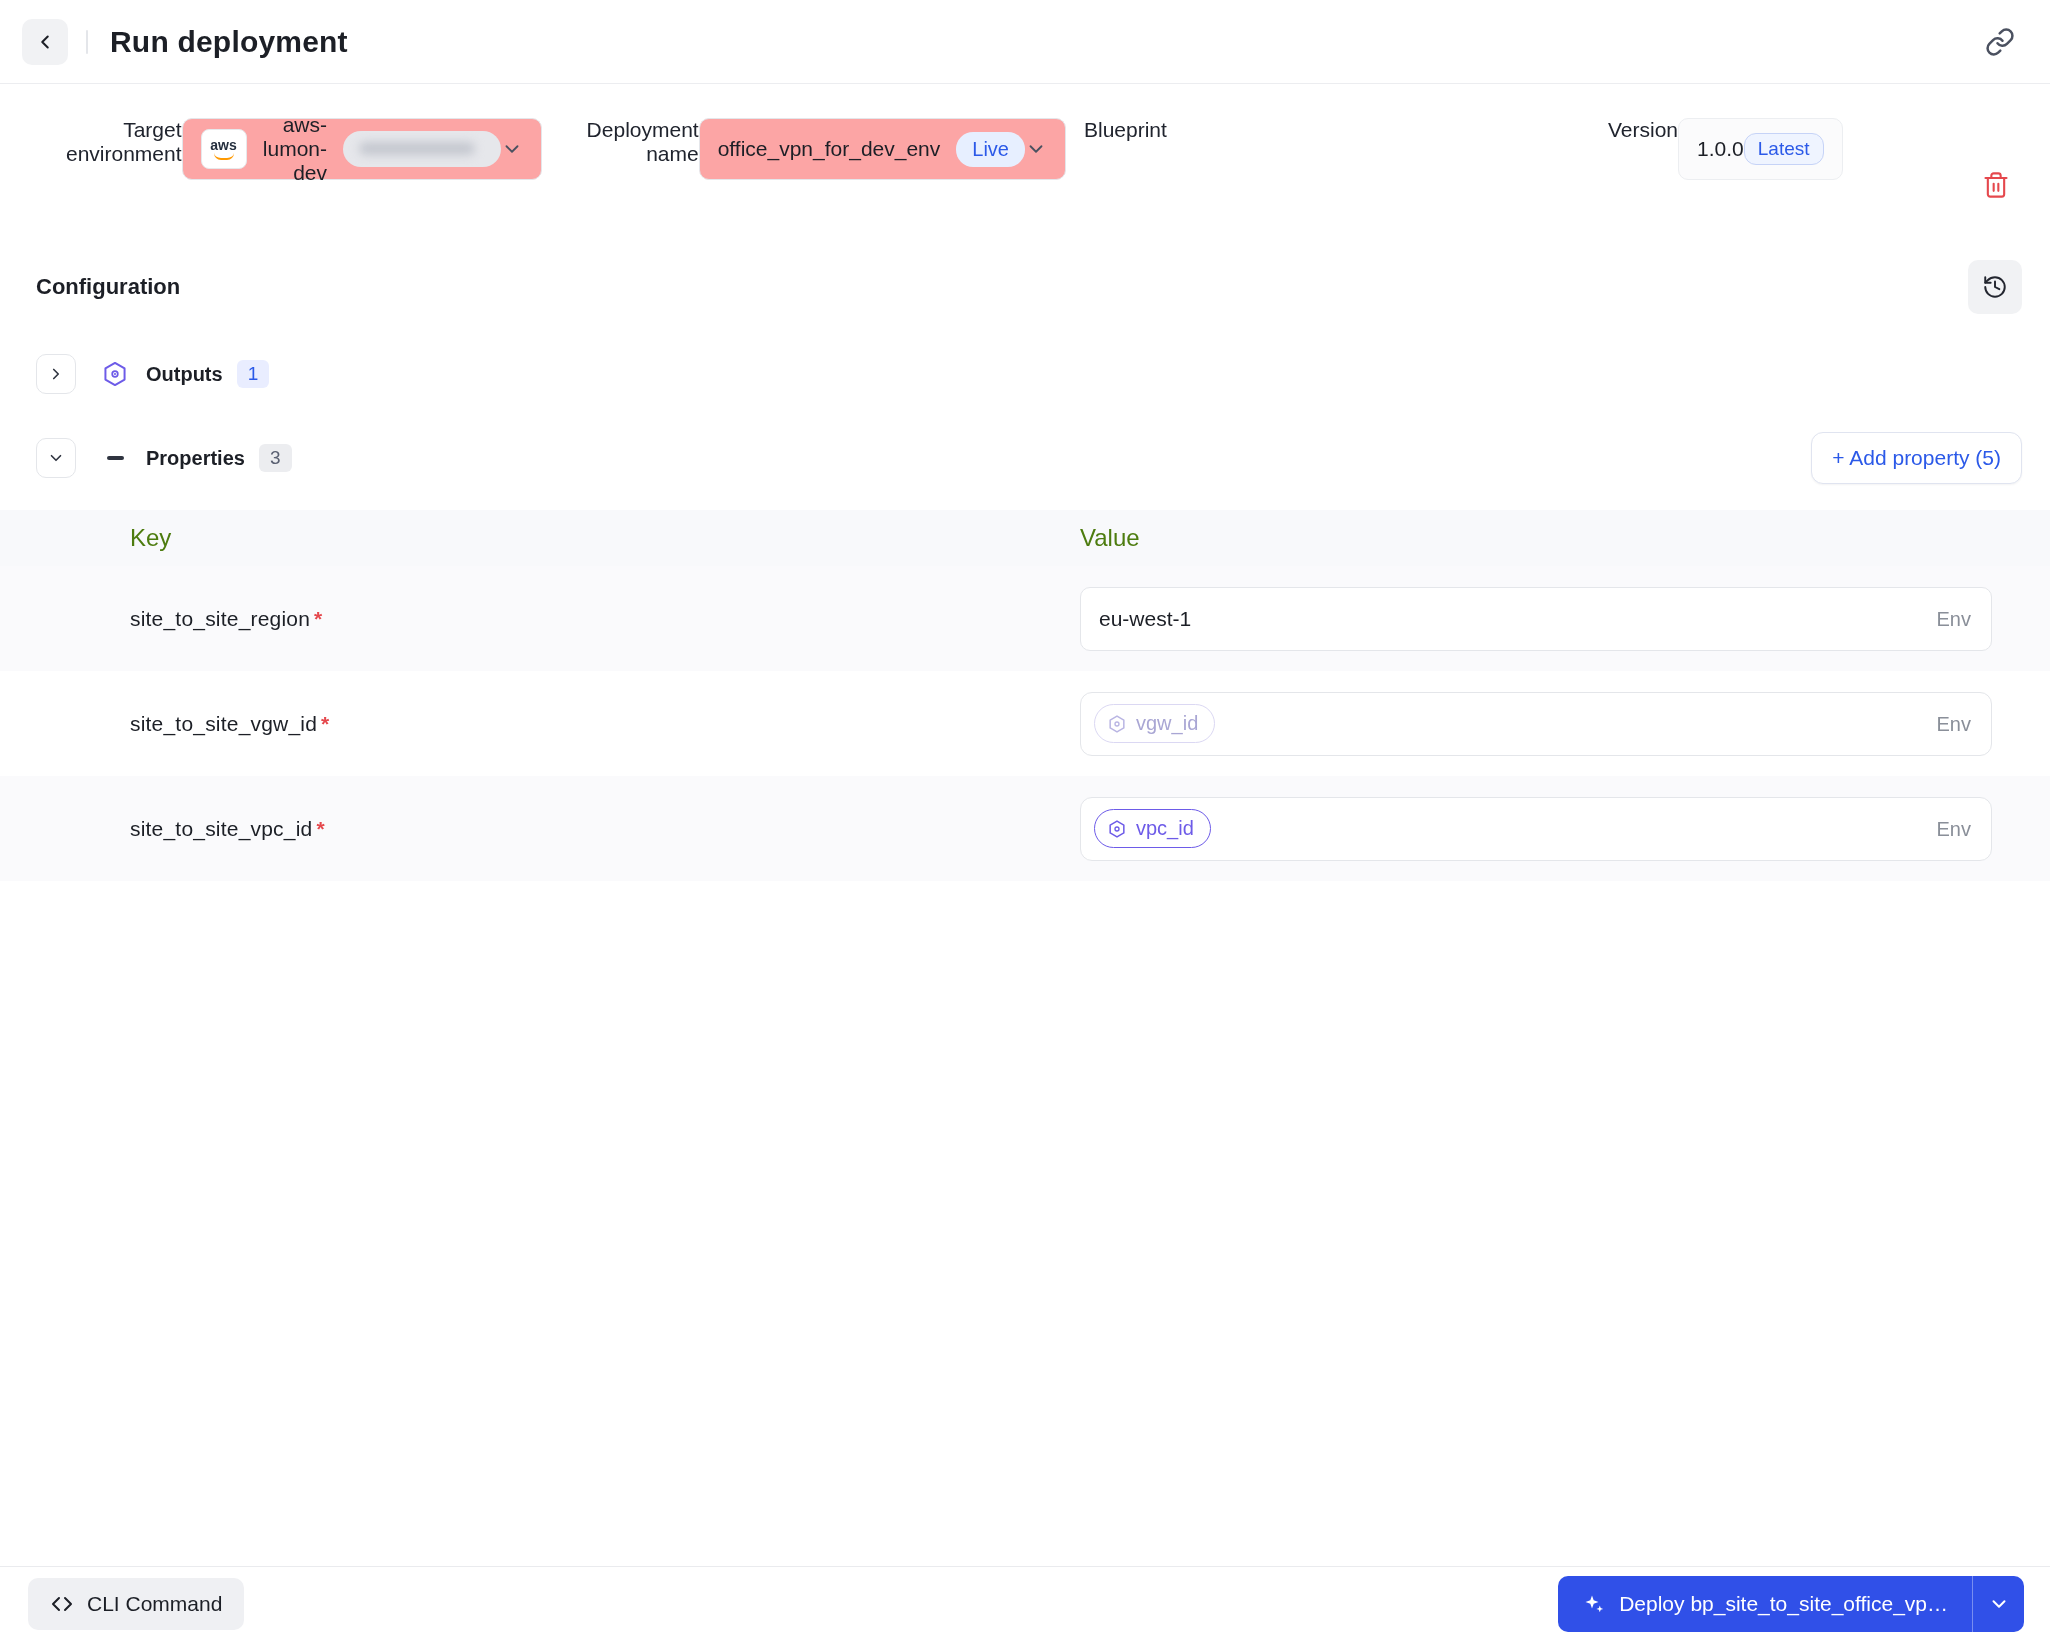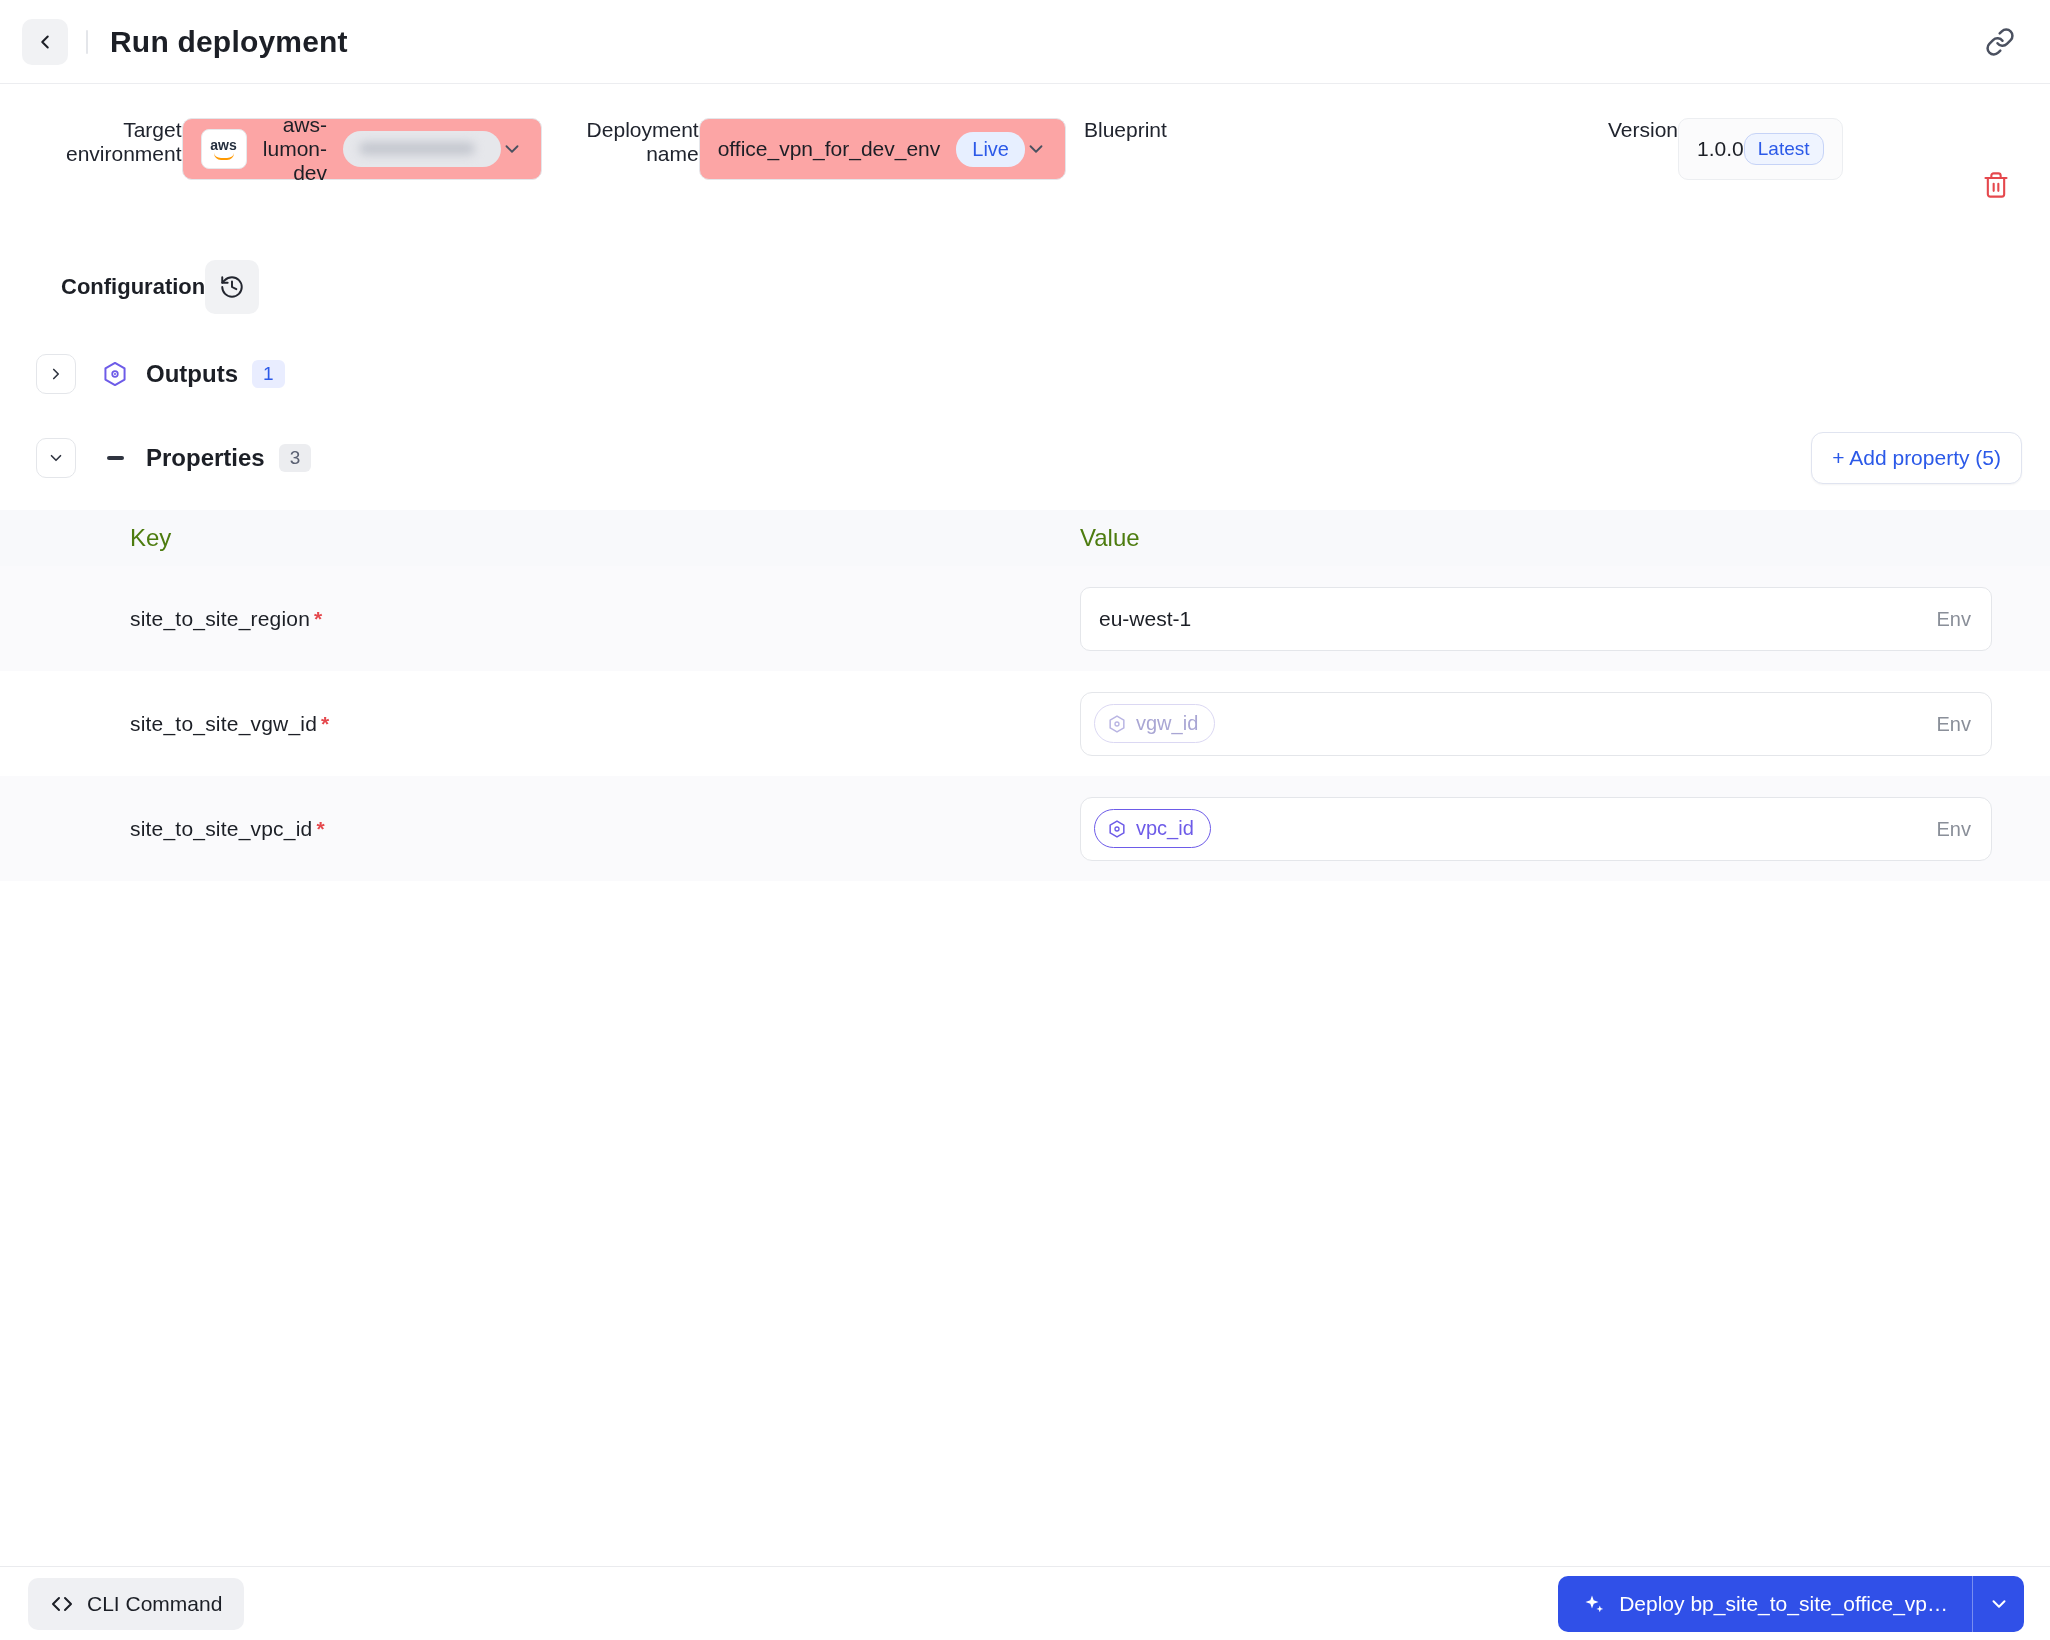--- a/index.html
+++ b/index.html
@@ -110,24 +110,23 @@
     font-size: 19px;
   }
   .trash-cell {
     display: flex; align-items: center; justify-content: center;
     height: 62px; margin-top: 36px;
   }
   .icon-btn { background: none; border: none; display: flex; align-items: center; justify-content: center; }
 
   
   .config-head {
-    display: flex; align-items: center; justify-content: flex-start;
+    display: flex; align-items: center; justify-content: space-between;
     padding: 0 28px 0 36px;
     margin-top: 44px;
-    margin-left: 25px;
   }
   .config-title { font-size: 22px; font-weight: 700; }
   .history-btn {
     width: 54px; height: 54px;
     border: none; border-radius: 10px;
     background: #f1f2f4;
     display: flex; align-items: center; justify-content: center;
   }
 
   .section-row {
@@ -139,21 +138,21 @@
   .expander {
     width: 40px; height: 40px;
     border: 1px solid #e4e6ea; border-radius: 10px;
     background: #fff;
     display: flex; align-items: center; justify-content: center;
     margin-right: 24px;
     flex: none;
   }
   .section-icon { display: flex; margin-right: 16px; width: 30px; justify-content: center; flex: none; }
   .minus-bar { width: 17px; height: 4px; background: #2f3440; border-radius: 2px; }
-  .section-title { font-size: 24px; font-weight: 700; margin-right: 14px; }
+  .section-title { font-size: 20px; font-weight: 700; margin-right: 14px; }
   .count-badge { font-size: 19px; padding: 3px 11px; border-radius: 6px; font-weight: 500; }
   .count-blue { background: #e9edff; color: #2b59e8; }
   .count-gray { background: #ecedf0; color: #5a6072; }
   .add-prop-btn {
     margin-left: auto;
     border: 1px solid #e0e4f0;
     background: #fff;
     color: #2b59e8;
     font-size: 21px; font-weight: 500;
     padding: 13px 20px;

